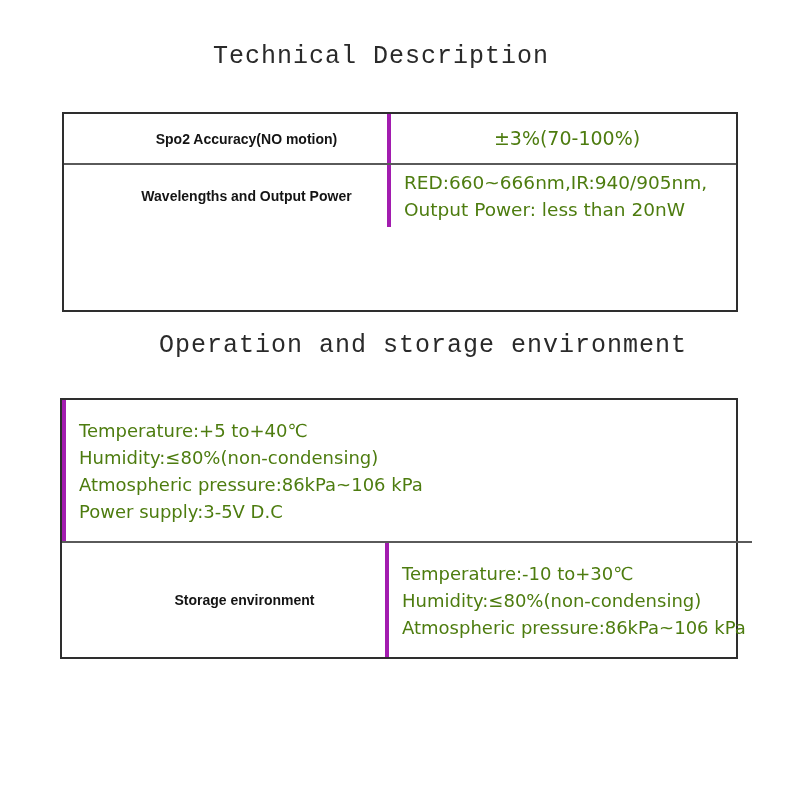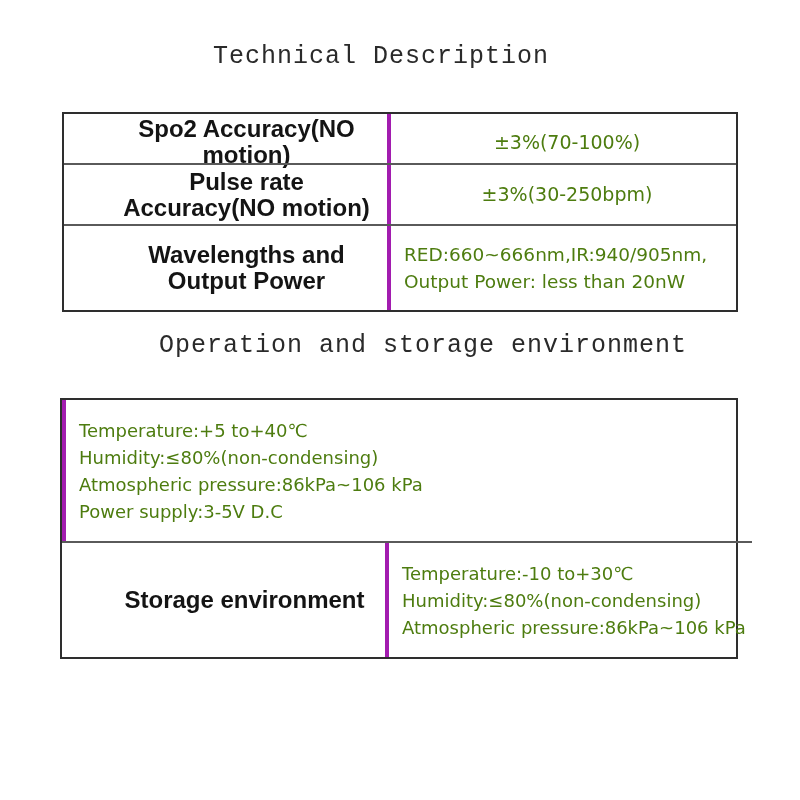--- a/index.html
+++ b/index.html
@@ -18,21 +18,21 @@
     position:absolute;display:grid;box-sizing:border-box;
     border:2px solid #2e2e2e;background:#ffffff;
   }
   .table-1{left:62px;top:112px;width:676px;grid-template-rows:49px 61px 86px;}
   .table-2{left:60px;top:398px;width:678px;grid-template-rows:141px 116px;}
   .tr{display:grid;grid-template-columns:323px 1fr;}
   .tr + .tr{border-top:2px solid #5a5a5a;}
   .td{display:flex;flex-direction:column;justify-content:center;box-sizing:border-box;}
   .td.label{
     align-items:center;text-align:center;
-    font-weight:bold;font-size:24px;color:#141414;
+    font-weight:bold;font-size:14px;color:#141414;
     font-family:"Liberation Sans",sans-serif;line-height:26px;padding:2px 8px;margin-left:42px;
   }
   .td.value{
     border-left:4px solid #a21caf;
     font-family:"DejaVu Sans","Liberation Sans",sans-serif;
     color:#4d7c0f;padding:4px 6px 4px 13px;line-height:27px;
   }
   .td.value.centered{align-items:center;text-align:center;font-size:19px;}
   .td.value.lines{align-items:flex-start;text-align:left;font-size:18px;}
   .table-1 .td.value.lines{font-size:18.5px;}
@@ -46,28 +46,20 @@
 
   <h1 class="title title-1">Technical Description</h1>
 
   <div class="spec-table table-1">
     <div class="tr">
       <div class="td label">
         <span>Spo2 Accuracy(NO motion)</span>
       </div>
       <div class="td value centered">
         <span>±3%(70-100%)</span>
-      </div>
-    </div>
-    <div class="tr">
-      <div class="td label">
-        <span class="wrap-narrow">Pulse rate Accuracy(NO motion)</span>
-      </div>
-      <div class="td value centered">
-        <span>±3%(30-250bpm)</span>
       </div>
     </div>
     <div class="tr">
       <div class="td label">
         <span class="wrap-narrow">Wavelengths and Output Power</span>
       </div>
       <div class="td value lines">
         <div class="line">RED:660~666nm,IR:940/905nm,</div>
         <div class="line">Output Power: less than 20nW</div>
       </div>

